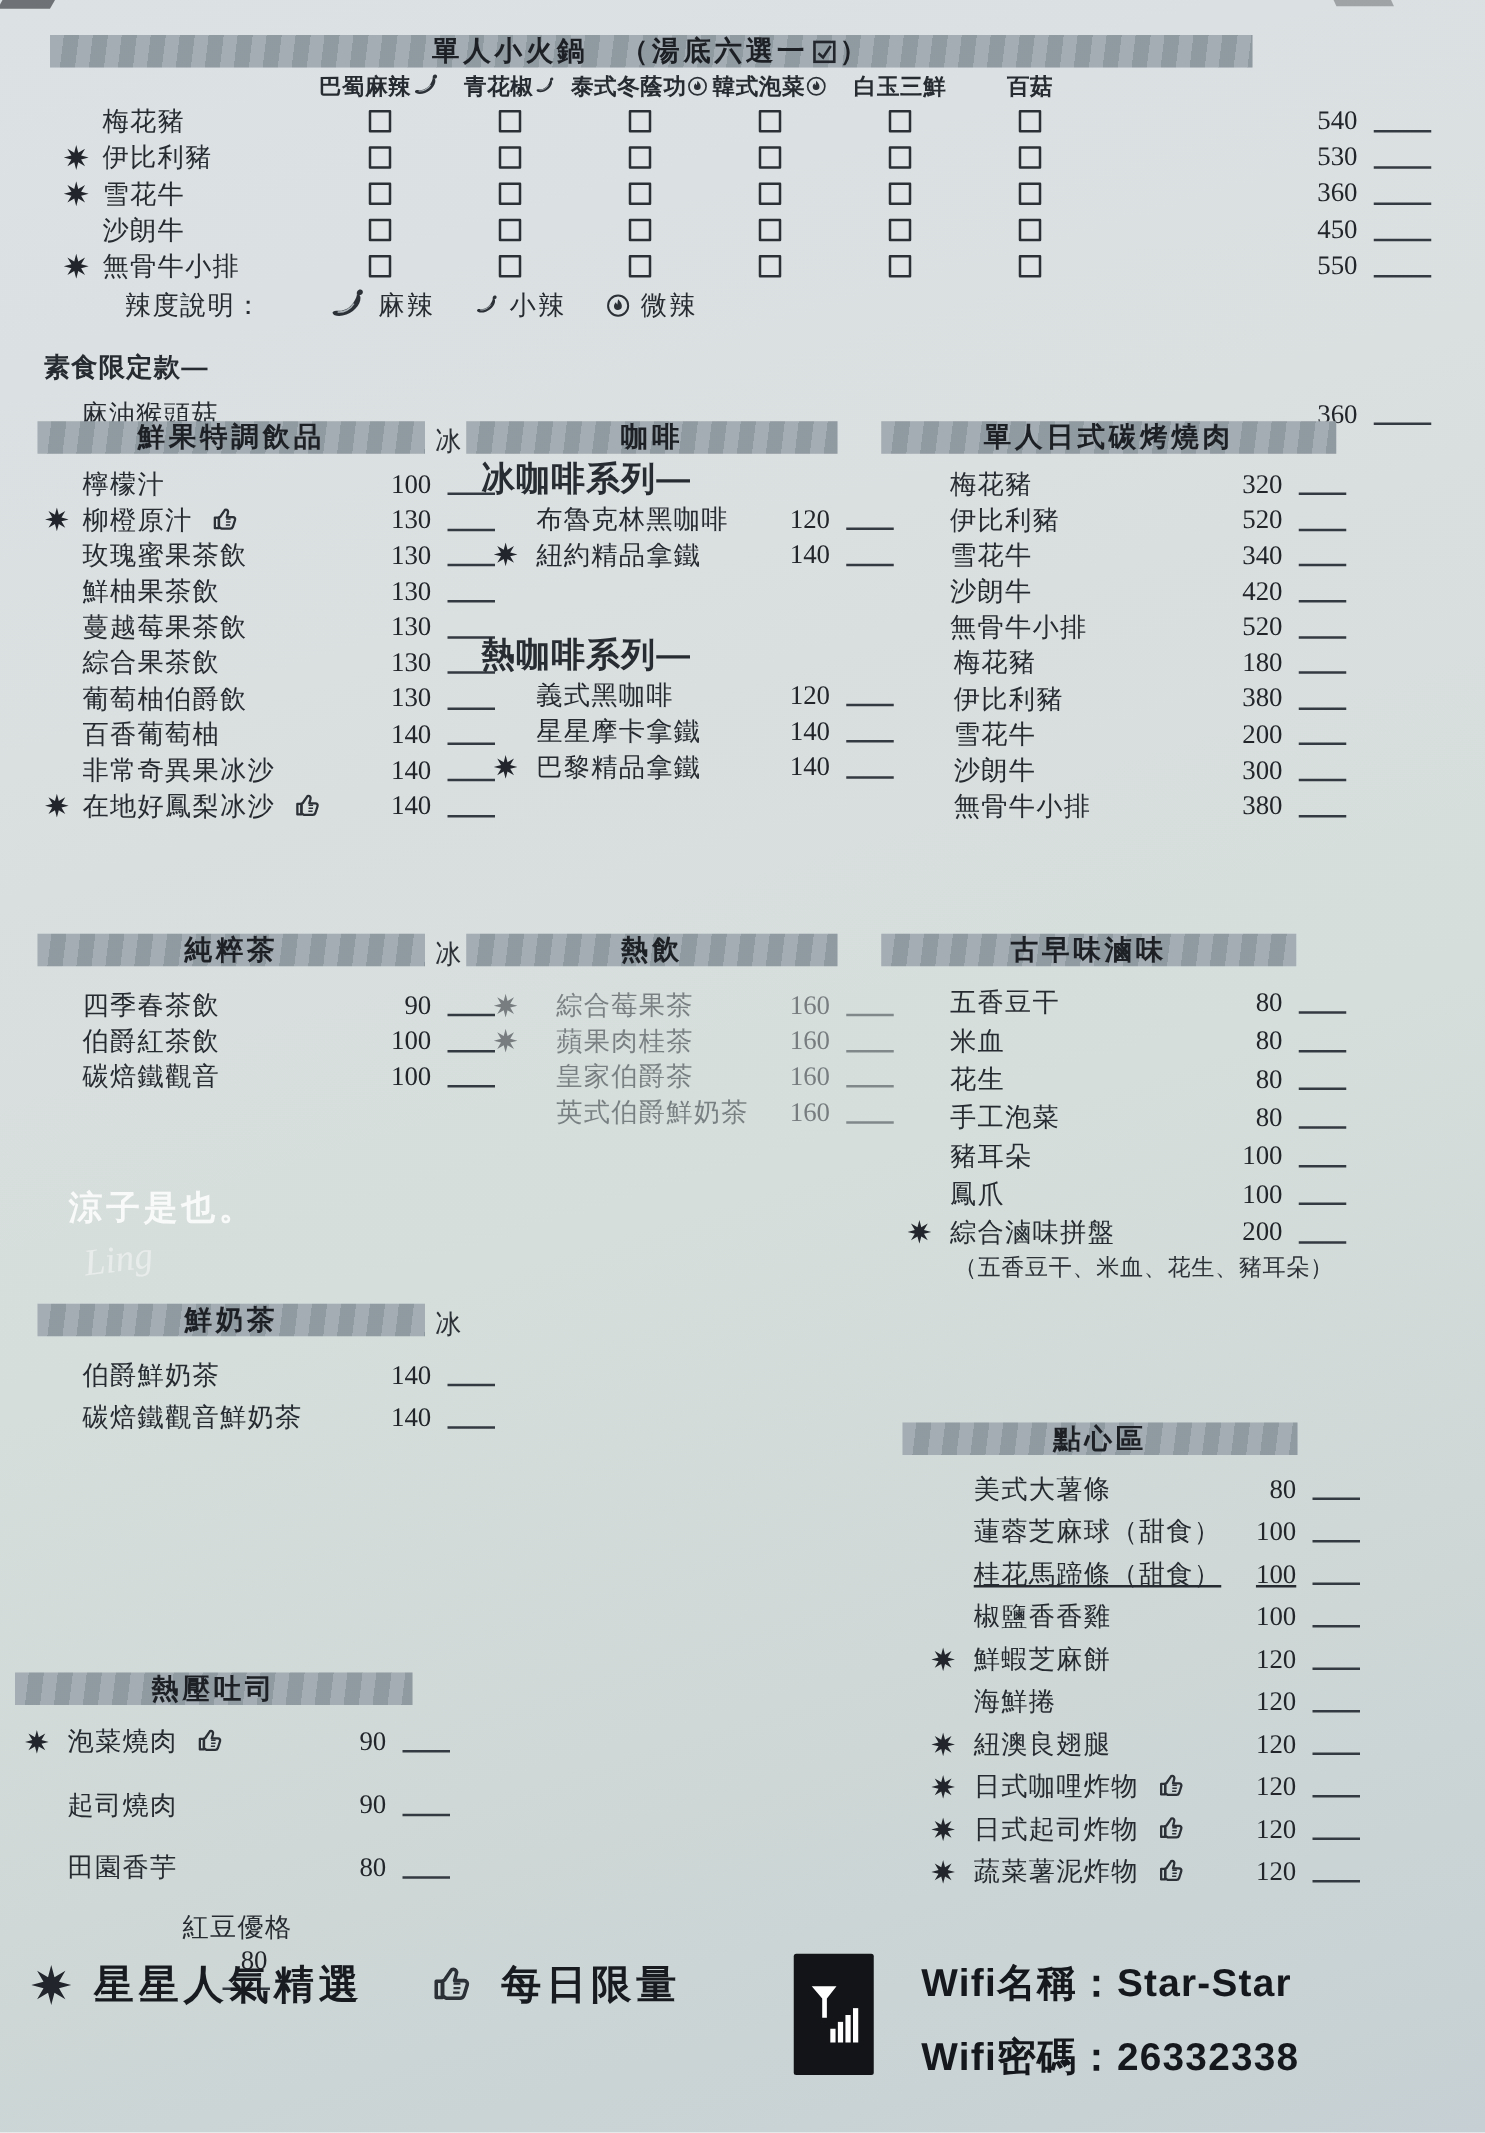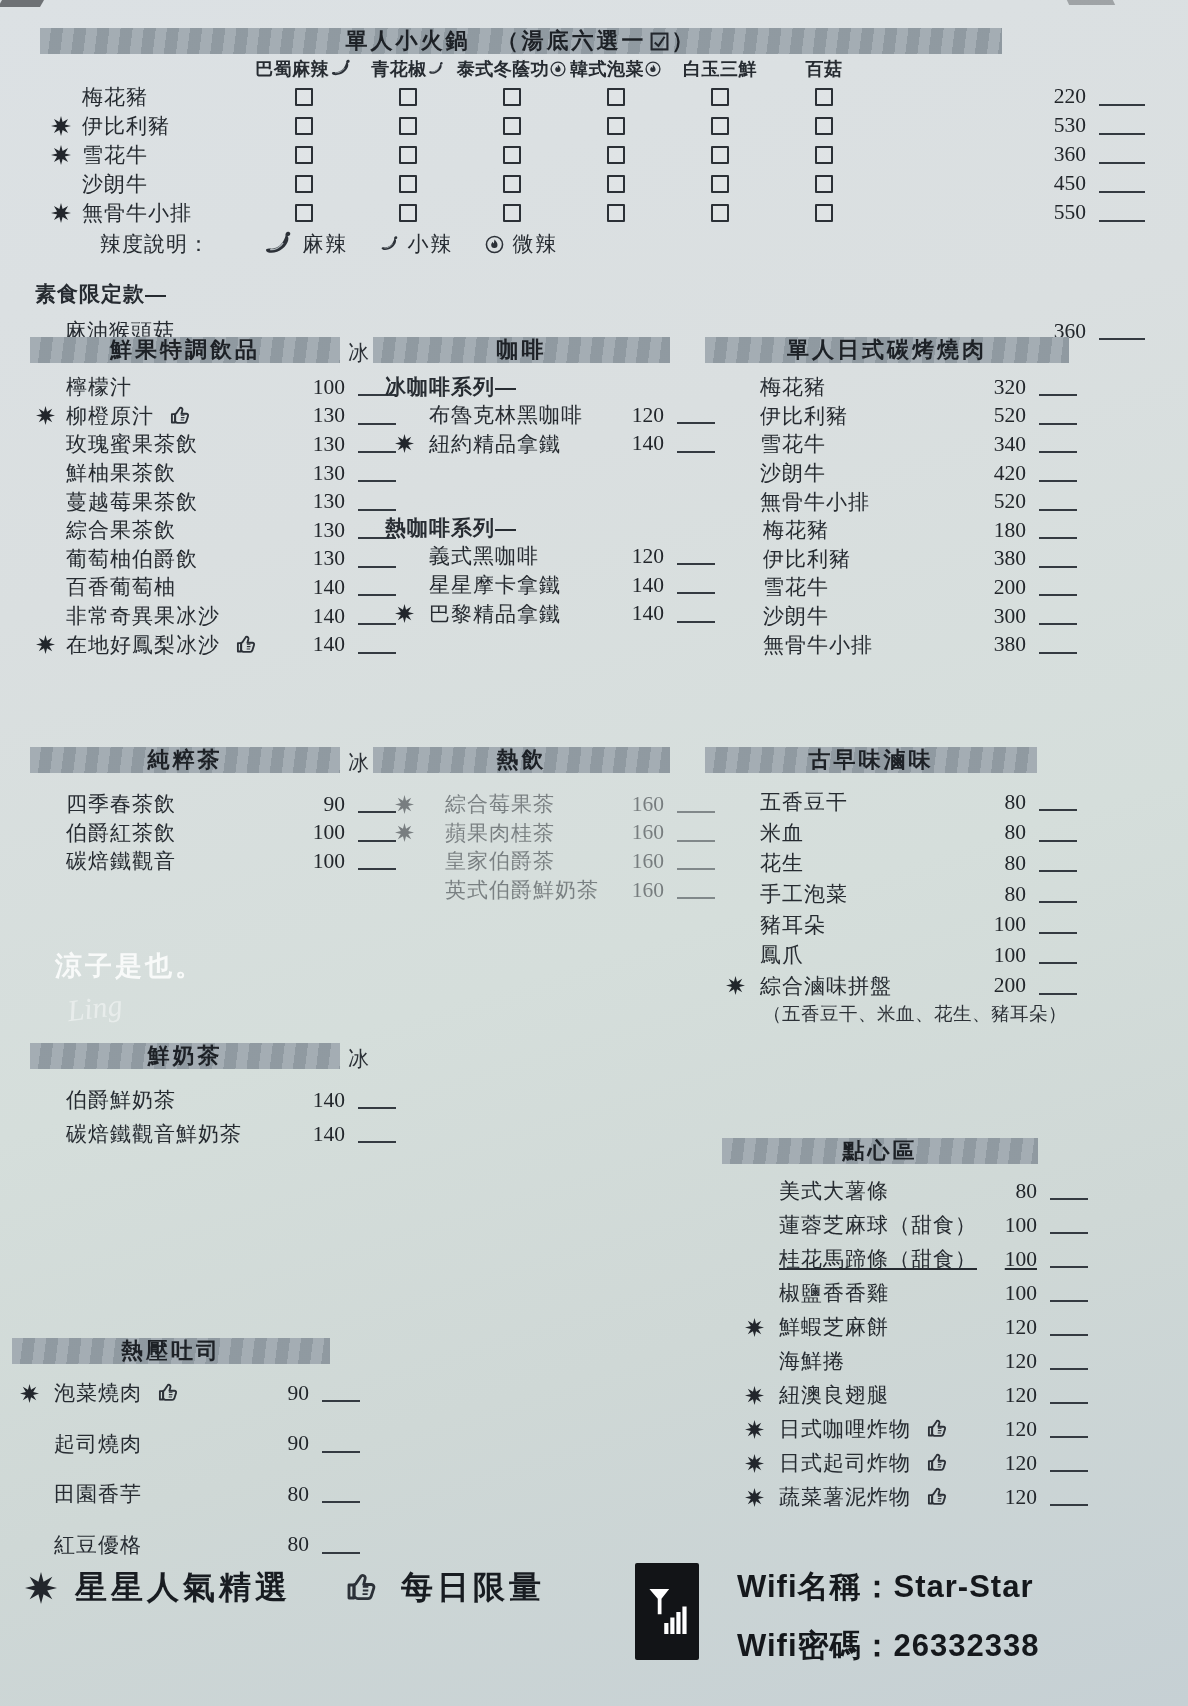--- a/index.html
+++ b/index.html
@@ -22,21 +22,21 @@
   }
   .tag{position:absolute;top:2px;font-size:21px;color:#2b3036;}
   .items{display:flex;flex-direction:column;}
   .row{display:flex;align-items:center;position:relative;}
   .scell{display:flex;align-items:center;flex:none;}
   .iname{font-size:21px;letter-spacing:1px;white-space:nowrap;}
   .thumb{margin-left:14px;display:flex;align-items:center;}
   .sp{flex:1;}
   .price{font-family:"Liberation Serif","DejaVu Serif",serif;font-size:21.5px;color:#22262b;flex:none;text-align:right;min-width:48px;}
   .uline{flex:none;width:38px;border-bottom:2px solid #343a41;height:2px;margin-left:13px;position:relative;top:7px;}
-  .ghead{font-size:21px;font-weight:bold;letter-spacing:1px;color:#272c32;display:flex;align-items:flex-end;}
+  .ghead{font-size:27px;font-weight:bold;letter-spacing:1px;color:#272c32;display:flex;align-items:flex-end;}
   .note{font-size:18.5px;color:#2c3137;letter-spacing:.5px;}
   .faded .row{opacity:.52;filter:blur(.4px);}
   
   .hp-bar{position:absolute;left:0;top:0;width:962px;}
   .hp-head,.hp-row,.flexrow{display:flex;align-items:center;}
   .hp-star{width:42px;display:flex;justify-content:center;}
   .hp-name{width:170px;font-size:21px;letter-spacing:1px;}
   .hp-box{width:104px;display:flex;justify-content:center;}
   .hp-collabel{width:104px;display:flex;justify-content:center;align-items:center;font-size:18px;font-weight:bold;letter-spacing:.5px;white-space:nowrap;}
   .cbox{width:14px;height:14px;border:2px solid #2b3036;border-radius:1px;background:rgba(255,255,255,.15);}
@@ -139,21 +139,21 @@
           <span class="hp-box">
             <span class="cbox"></span>
           </span>
           <span class="hp-box">
             <span class="cbox"></span>
           </span>
           <span class="hp-box">
             <span class="cbox"></span>
           </span>
           <span class="sp"></span>
-          <span class="price">220</span>
+          <span class="price">540</span>
           <span class="uline hp-uline"></span>
         </div>
         <div class="hp-row" style="height: 29px;">
           <span class="hp-star">
             <span style="display: inline-flex;">
               <svg width="20" height="20" viewBox="0 0 20 20">
                 <polygon points="10.00,0.00 11.61,6.12 17.07,2.93 13.88,8.39 20.00,10.00 13.88,11.61 17.07,17.07 11.61,13.88 10.00,20.00 8.39,13.88 2.93,17.07 6.12,11.61 0.00,10.00 6.12,8.39 2.93,2.93 8.39,6.12" fill="#22262c"></polygon>
               </svg>
             </span>
           </span>
@@ -863,21 +863,21 @@
           <span class="price">90</span>
           <span class="uline"></span>
         </div>
         <div class="row" style="height: 34.5px; padding-left: 8px;">
           <span class="scell" style="width: 34px;"></span>
           <span class="iname">田園香芋</span>
           <span class="sp"></span>
           <span class="price">80</span>
           <span class="uline"></span>
         </div>
-        <div class="row" style="height: 34.5px; padding-left: 8px;">
+        <div class="row" style="height: 34.5px; padding-left: 8px; flex-direction: column;">
           <span class="scell" style="width: 34px;"></span>
           <span class="iname">紅豆優格</span>
           <span class="sp"></span>
           <span class="price">80</span>
           <span class="uline"></span>
         </div>
       </div>
     </div>
 
   <div class="wm">

